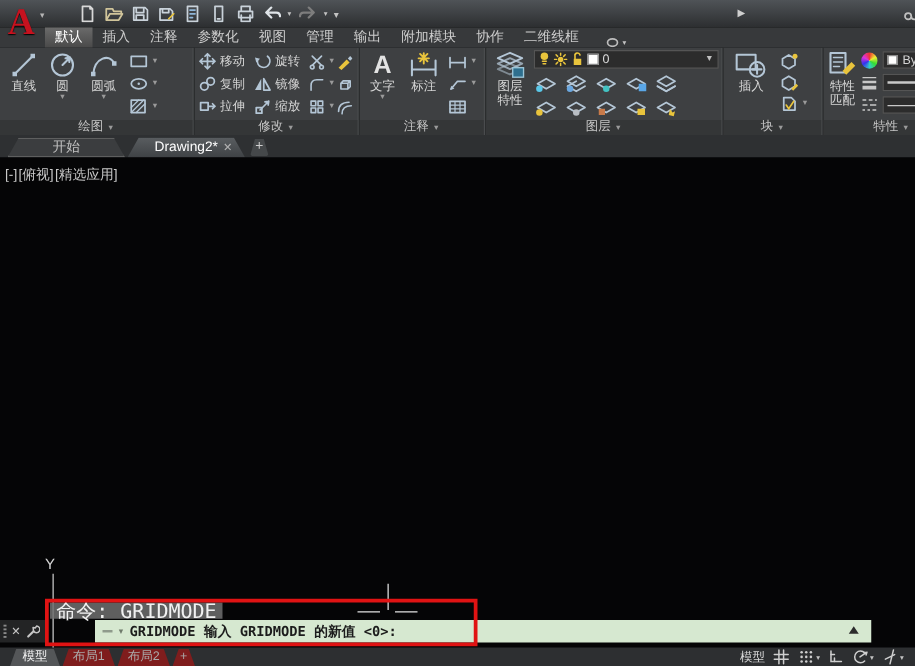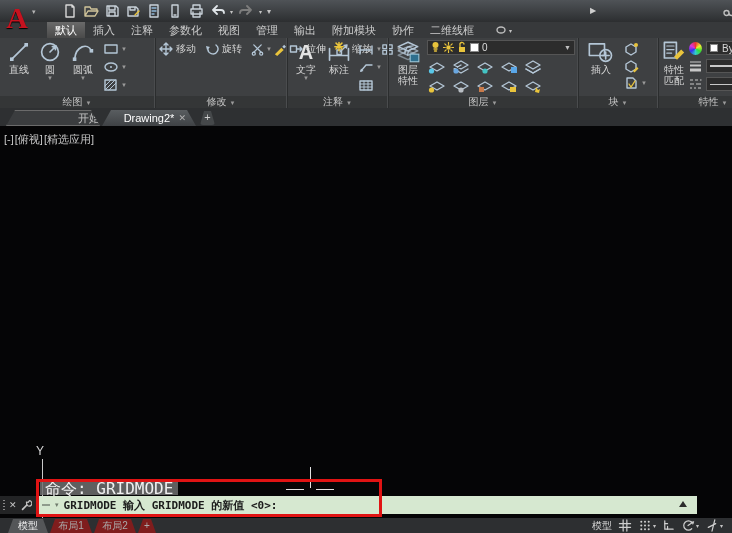--- a/index.html
+++ b/index.html
@@ -15,21 +15,21 @@
   #qat { left:62px; top:3px; height:16px; display:flex; align-items:center; gap:5px; }
   .qat-btn { width:16px; height:16px; display:flex; align-items:center; justify-content:center; }
   .mini-caret { font-size:6px; color:#c3c3c3; }
   #title-pill { left:228px; top:1px; width:360px; height:20px; background:linear-gradient(#ccd7e3,#8da0b3); border-radius:2px; display:flex; align-items:center; justify-content:center; gap:14px; font-size:11px; color:#14171b; }
   #title-expand { left:590px; top:5px; width:8px; height:12px; color:#cfcfcf; font-size:8px; line-height:12px; }
   #search-box { left:601px; top:3px; width:117px; height:15px; background:#4d4d4d; border:1px solid #7c7c7c; color:#cfcfcf; font-size:9px; padding:0 4px; }
   #search-box::placeholder { color:#a8a8a8; }
   #binoculars { left:722px; top:3px; width:14px; height:15px; }
 
   
-  #tabrow { left:0; top:22px; width:732px; height:16px; background:#37393b; display:flex; align-items:center; padding-left:47px; }
+  #tabrow { left:0; top:22px; width:732px; height:16px; background:#37393b; display:flex; align-items:flex-end; padding-left:36px; }
   .rtab { padding:0 8px; font-size:11px; line-height:16px; color:#cdcdcd; white-space:nowrap; }
   .rtab.active { background:linear-gradient(#6a6a6a,#4a4a4a); color:#ffffff; }
   #ribbon-toggle { display:flex; align-items:center; gap:3px; margin-left:14px; }
 
   
   #ribbon { left:0; top:38px; width:780px; height:70px; background:#3e4042; display:flex; }
   .panel { position:relative; height:70px; border-right:1px solid #2b2d2e; box-shadow:inset -1px 0 0 #4a4c4e; }
   .panel-label { position:absolute; left:0; right:1px; bottom:0; height:12px; background:#343637; color:#c6c6c6; font-size:10px; line-height:12px; text-align:center; }
   .panel-label .flyout { margin-left:3px; }
   .panel-body { height:58px; display:flex; padding:2px 3px 0 3px; }
@@ -53,40 +53,40 @@
   
   .prop-dd { width:92px; height:14px; background:#2c2c2c; border:1px solid #555; display:flex; align-items:center; gap:4px; padding:0 3px; color:#d5d5d5; font-size:10px; }
   .prop-dd .sq { width:8px; height:8px; background:#fff; border:1px solid #888; }
   .lw-line { flex:1; height:2px; background:#c8c8c8; }
   .lt-line { flex:1; height:0; border-top:1px solid #c8c8c8; }
   #colorwheel { width:13px; height:13px; border-radius:50%; background:conic-gradient(#e33,#ee3,#3d3,#3cc,#33e,#d3d,#e33); }
 
   
   #filetabs { left:0; top:108px; width:732px; height:18px; background:#2e3032; }
   .ftab { position:absolute; top:2px; height:16px; font-size:11px; line-height:16px; color:#c3c3c3; text-align:center; clip-path:polygon(9px 0, calc(100% - 9px) 0, 100% 100%, 0 100%); }
-  #ftab-start { left:6px; width:94px; background:#3b3d3f; box-shadow:inset 0 0 0 1px #6b6b6b;text-align:right; }
+  #ftab-start { left:6px; width:94px; background:#3b3d3f; box-shadow:inset 0 0 0 1px #6b6b6b; }
   #ftab-drawing { left:102px; width:94px; background:linear-gradient(#595d60,#3f4245); color:#ffffff; }
   #ftab-close { position:absolute; right:10px; top:0; font-size:9px; color:#b2b2b2; }
   #ftab-add { left:200px; top:3px; width:15px; height:14px; background:#45484a; border-radius:3px; color:#cfcfcf; font-size:11px; line-height:13px; text-align:center; clip-path:polygon(4px 0, calc(100% - 4px) 0, 100% 100%, 0 100%); }
 
   
   #canvas { left:0; top:126px; width:732px; height:392px; background:#050506; }
   #vp-controls { left:4px; top:6px; font-size:11px; color:#c9c9c9; }
   #vp-controls span { margin-right:1px; }
   #ucs-y-label { left:36px; top:318px; color:#d5d5d5; font-size:12px; }
   #ucs-y-line { left:42px; top:333px; width:1px; height:60px; background:#c9c9c9; }
   .xhair { background:#e2e2e2; }
 
   
   #cmd-history { left:40px; top:482px; height:13px; line-height:13px; background:rgba(112,112,112,.85); color:#f1f1f1; font-family:"DejaVu Sans Mono",monospace; font-size:16px; padding:0 5px; z-index:40; }
   #cmd-bar { left:0; top:496px; width:697px; height:18px; display:flex; z-index:40; }
   #cmd-controls { width:36px; background:#232425; display:flex; align-items:center; gap:3px; padding:0 2px; }
   #cmd-grip { width:4px; height:12px; background-image:radial-gradient(#8a8a8a 35%, transparent 40%); background-size:4px 3px; }
   #cmd-close { color:#c5c5c5; font-size:9px; }
-  #cmd-green { flex:1; background:#d6e8d0; display:flex; align-items:center; gap:5px; padding:0 6px; position:relative; }
+  #cmd-green { flex:1; background:#d6e8d0; display:flex; align-items:center; gap:5px; padding:0 6px; position:relative;margin-left:40px; }
   #cmd-prompt { font-family:"DejaVu Sans Mono",monospace; font-size:11px; font-weight:bold; color:#1c1c1c; white-space:nowrap; }
   #cmd-opt-dash { width:8px; height:2px; background:#8f9b8c; }
   #cmd-opt-caret { font-size:7px; color:#6f7b6c; }
   #cmd-up-arrow { position:absolute; right:10px; top:5px; width:0; height:0; border-left:4px solid transparent; border-right:4px solid transparent; border-bottom:6px solid #2c2c2c; }
 
   
   #red-box { left:36px; top:479px; width:346px; height:38px; border:3px solid #e01313; z-index:60; }
 
   
   #statusbar { left:0; top:518px; width:732px; height:15px; background:#2d2f31; z-index:20; }
@@ -232,21 +232,21 @@
                 <path class="ico" style="stroke-width:1" d="M2,8 l6,-6 M2,12 l10,-10 M6,12 l7,-7"></path>
               </svg>
               <span class="flyout">▼</span>
           </div>
         </div>
       </div>
       <div class="panel-label"><span>绘图</span><span class="flyout">▼</span></div>
     </div>
 
     <div class="panel" style="width:132px">
-      <div class="panel-body" style="flex-direction:row">
+      <div class="panel-body" style="flex-direction:column">
         <div style="display:flex">
           <div class="rowbtn" style="width:46px">
             <svg width="14" height="14" viewBox="0 0 14 14">
                 <path class="ico" d="M7,1 V13 M1,7 H13 M7,1 l-2,2 M7,1 l2,2 M7,13 l-2,-2 M7,13 l2,-2 M1,7 l2,-2 M1,7 l2,2 M13,7 l-2,-2 M13,7 l-2,2"></path>
               </svg>
             <span>移动</span>
           </div>
           <div class="rowbtn" style="width:46px">
             <svg width="14" height="14" viewBox="0 0 14 14">
                 <path class="ico" d="M11,3 A5,5 0 1 1 3,6"></path>
@@ -259,20 +259,47 @@
                 <path class="ico" d="M3,2 L11,10 M11,2 L3,10"></path>
                 <circle class="ico" cx="3" cy="11.5" r="1.6"></circle>
                 <circle class="ico" cx="11" cy="11.5" r="1.6"></circle>
               </svg>
               <span class="flyout">▼</span>
           </div>
           <div class="smrow" style="width:16px">
             <svg width="13" height="13" viewBox="0 0 14 14">
                 <path class="fill-y" d="M2,12 L9,5 L11.5,7.5 L4.5,14 z"></path>
                 <path class="fill-b" d="M10,4 l2,-2 2,2 -2,2 z"></path>
+              </svg>
+          </div>
+        </div>
+        <div style="display:flex">
+          <div class="rowbtn" style="width:46px">
+            <svg width="14" height="14" viewBox="0 0 14 14">
+                <circle class="ico" cx="4.5" cy="9" r="3"></circle>
+                <circle class="ico" cx="9.5" cy="5" r="3"></circle>
+              </svg>
+            <span>复制</span>
+          </div>
+          <div class="rowbtn" style="width:46px">
+            <svg width="14" height="14" viewBox="0 0 14 14">
+                <path class="fill-b" d="M1,12 L6,3 L6,12 z"></path>
+                <path class="ico" d="M13,12 L8,3 L8,12 z"></path>
+              </svg>
+            <span>镜像</span>
+          </div>
+          <div class="smrow" style="width:22px">
+            <svg width="13" height="13" viewBox="0 0 14 14">
+                <path class="ico" d="M2,12 L2,8 Q2,3 7,3 L12,3"></path>
+              </svg>
+              <span class="flyout">▼</span>
+          </div>
+          <div class="smrow" style="width:16px">
+            <svg width="13" height="13" viewBox="0 0 14 14">
+                <path class="ico" d="M4,6 h6 v5 h-6 z M4,6 l2,-2 h6 l-2,2 M12,4 v5 l-2,2"></path>
               </svg>
           </div>
         </div>
         <div style="display:flex">
           <div class="rowbtn" style="width:46px">
             <svg width="14" height="14" viewBox="0 0 14 14">
                 <rect class="ico" x="1.5" y="4" width="6" height="6"></rect>
                 <path class="ico" d="M8,7 H13 M13,7 l-2,-2 M13,7 l-2,2"></path>
               </svg>
             <span>拉伸</span>

